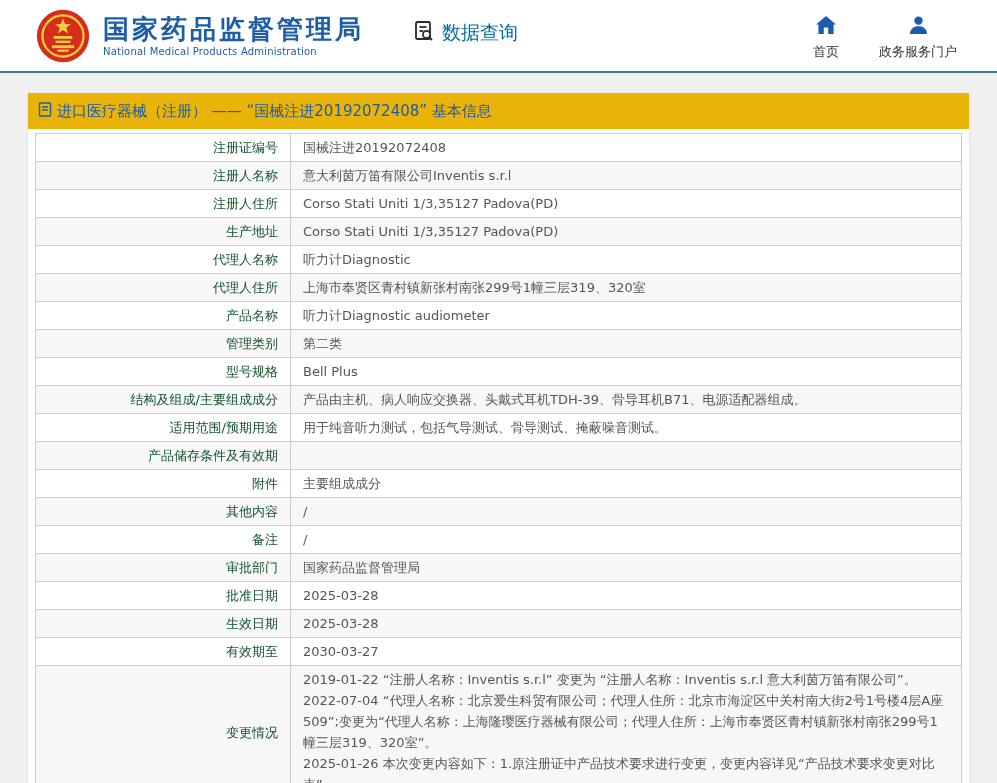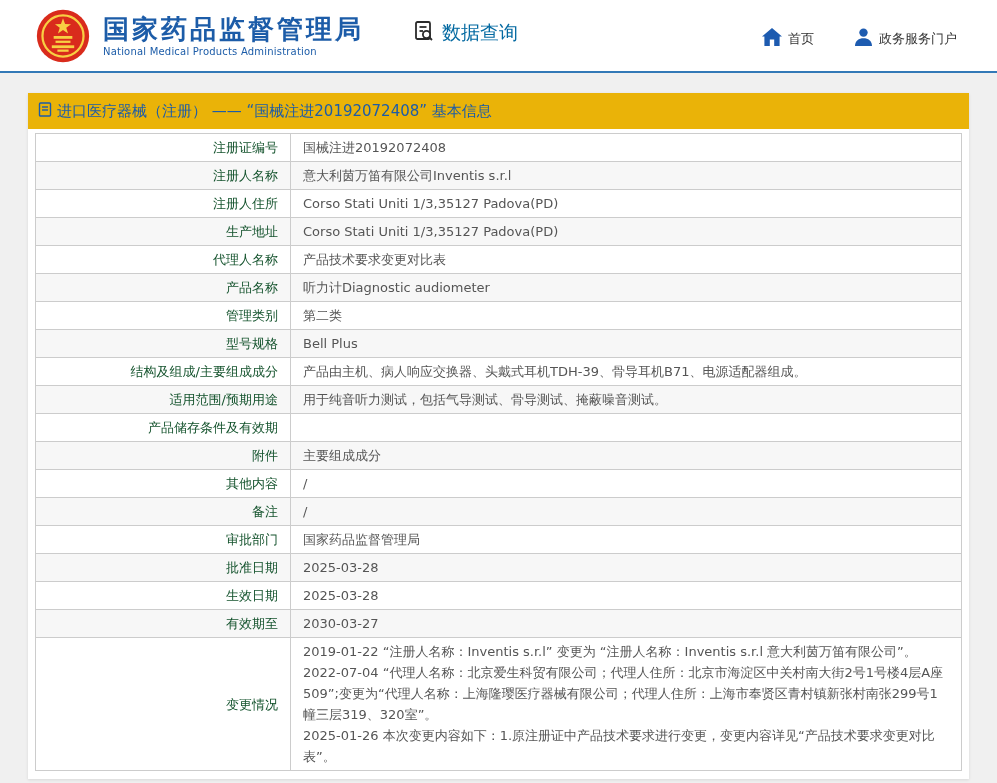--- a/index.html
+++ b/index.html
@@ -46,20 +46,21 @@
     margin-top: -6px;
   }
   .header-right {
     margin-left: auto;
     display: flex;
     gap: 40px;
     margin-top: 6px;
   }
   .hr-item {
     display: flex;
+    flex-direction: column;
     align-items: center;
     gap: 6px;
     font-size: 13px;
     color: #333;
     text-decoration: none;
     cursor: pointer;
   }
   
   .main-wrap { padding-top: 20px; }
   .panel {
@@ -186,21 +187,25 @@
           <tr>
             <td class="label">注册人住所</td>
             <td class="value">Corso Stati Uniti 1/3,35127 Padova(PD)</td>
           </tr>
           <tr>
             <td class="label">生产地址</td>
             <td class="value">Corso Stati Uniti 1/3,35127 Padova(PD)</td>
           </tr>
           <tr>
             <td class="label">代理人名称</td>
-            <td class="value">产品技术要求变更对比表</td>
+            <td class="value">听力计Diagnostic</td>
+          </tr>
+          <tr>
+            <td class="label">代理人住所</td>
+            <td class="value">上海市奉贤区青村镇新张村南张299号1幢三层319、320室</td>
           </tr>
           <tr>
             <td class="label">产品名称</td>
             <td class="value">听力计Diagnostic audiometer</td>
           </tr>
           <tr>
             <td class="label">管理类别</td>
             <td class="value">第二类</td>
           </tr>
           <tr>

